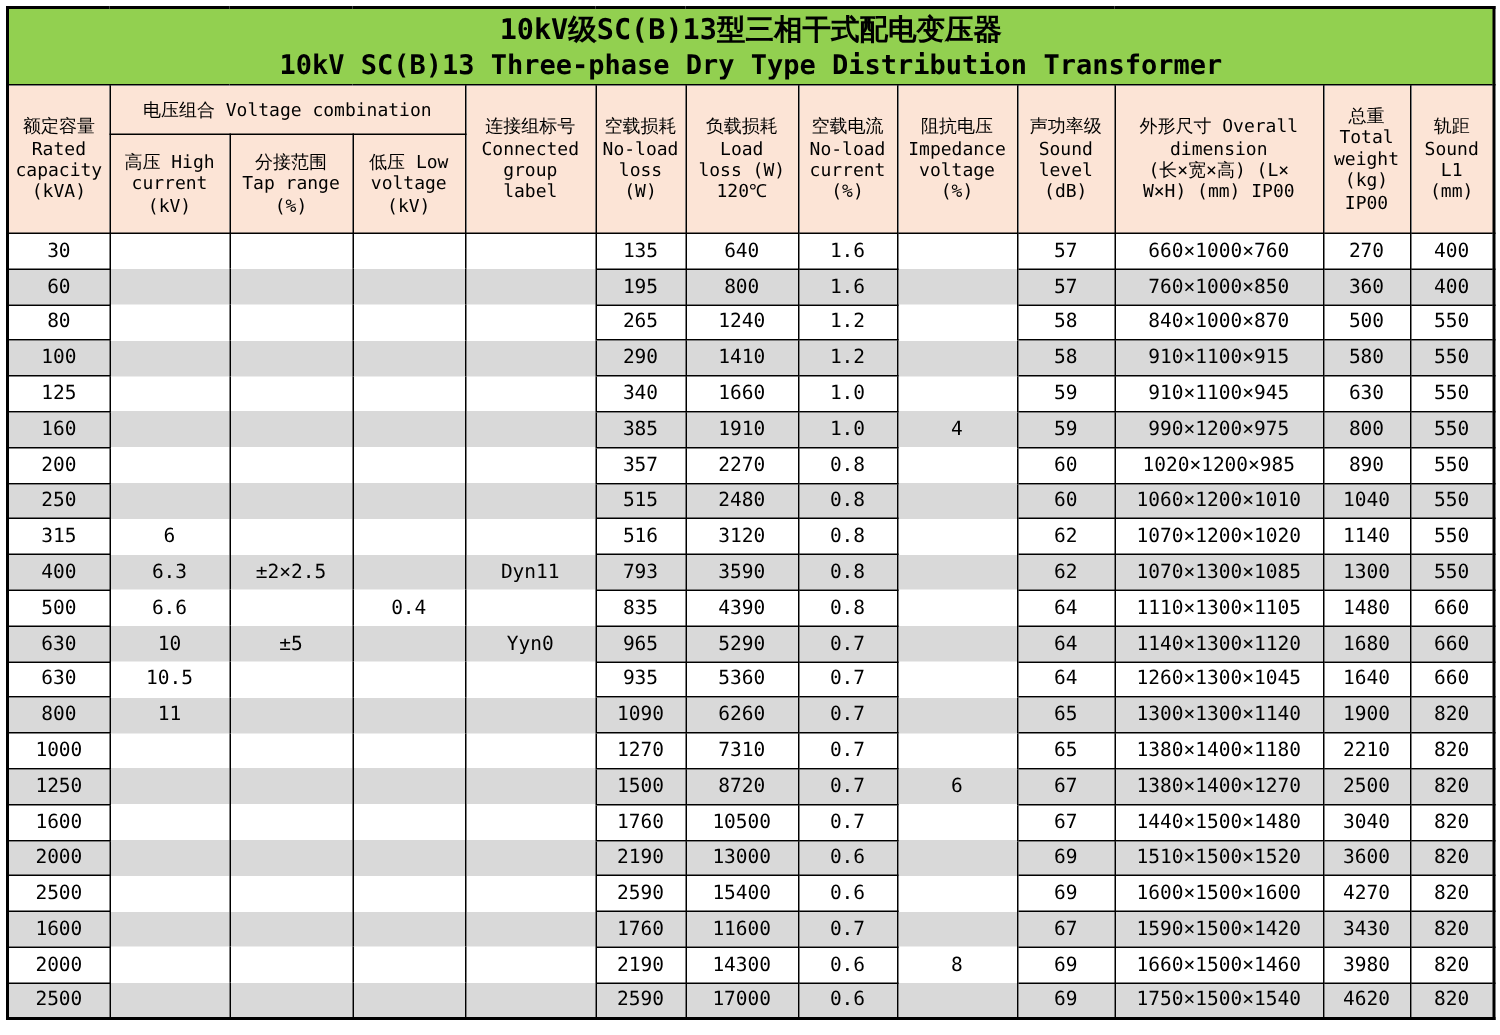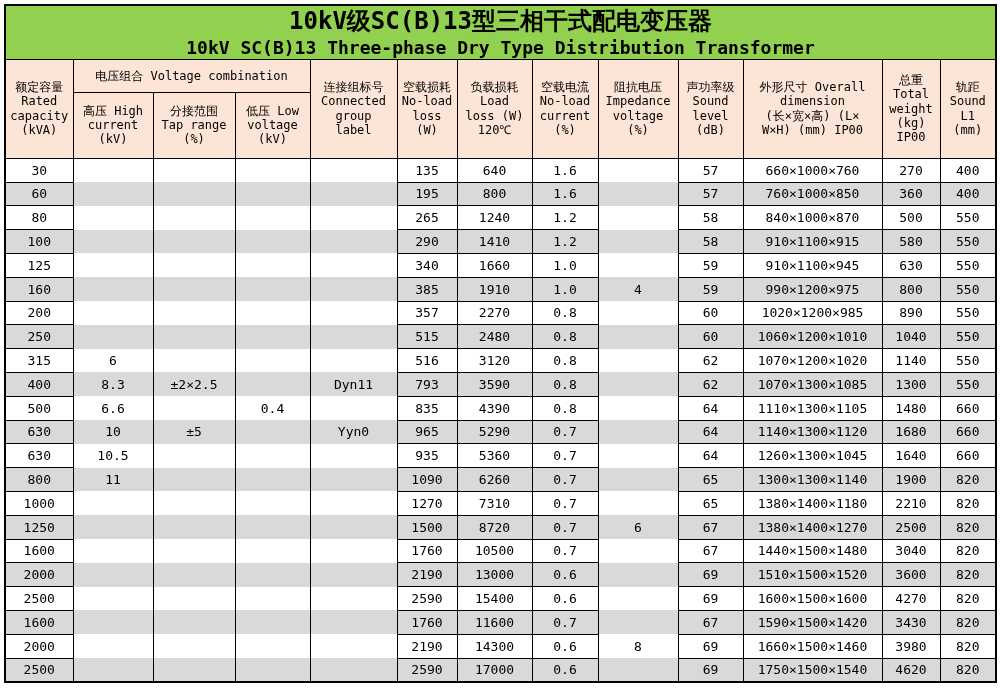--- a/index.html
+++ b/index.html
@@ -34,21 +34,21 @@
     text-align: center;
     vertical-align: middle;
     overflow: hidden;
   }
   
   tr.title-row th {
     background: var(--title-bg, #92D050);
     height: 50px;
   }
   .title-zh {
-    font-size: 24px;
+    font-size: 19px;
     font-weight: bold;
     color: #000;
     line-height: 1.3;
   }
   .title-en {
     font-size: 18px;
     font-weight: bold;
     color: #000;
     line-height: 1.2;
   }
@@ -293,21 +293,21 @@
     <td>3120</td>
     <td>0.8</td>
     <td class="mcol"></td>
     <td>62</td>
     <td>1070×1200×1020</td>
     <td>1140</td>
     <td>550</td>
   </tr>
         <tr>
     <td>400</td>
-    <td class="mcol">8.3</td>
+    <td class="mcol">6.3</td>
     <td class="mcol">±2×2.5</td>
     <td class="mcol"></td>
     <td class="mcol">Dyn11</td>
     <td>793</td>
     <td>3590</td>
     <td>0.8</td>
     <td class="mcol"></td>
     <td>62</td>
     <td>1070×1300×1085</td>
     <td>1300</td>

